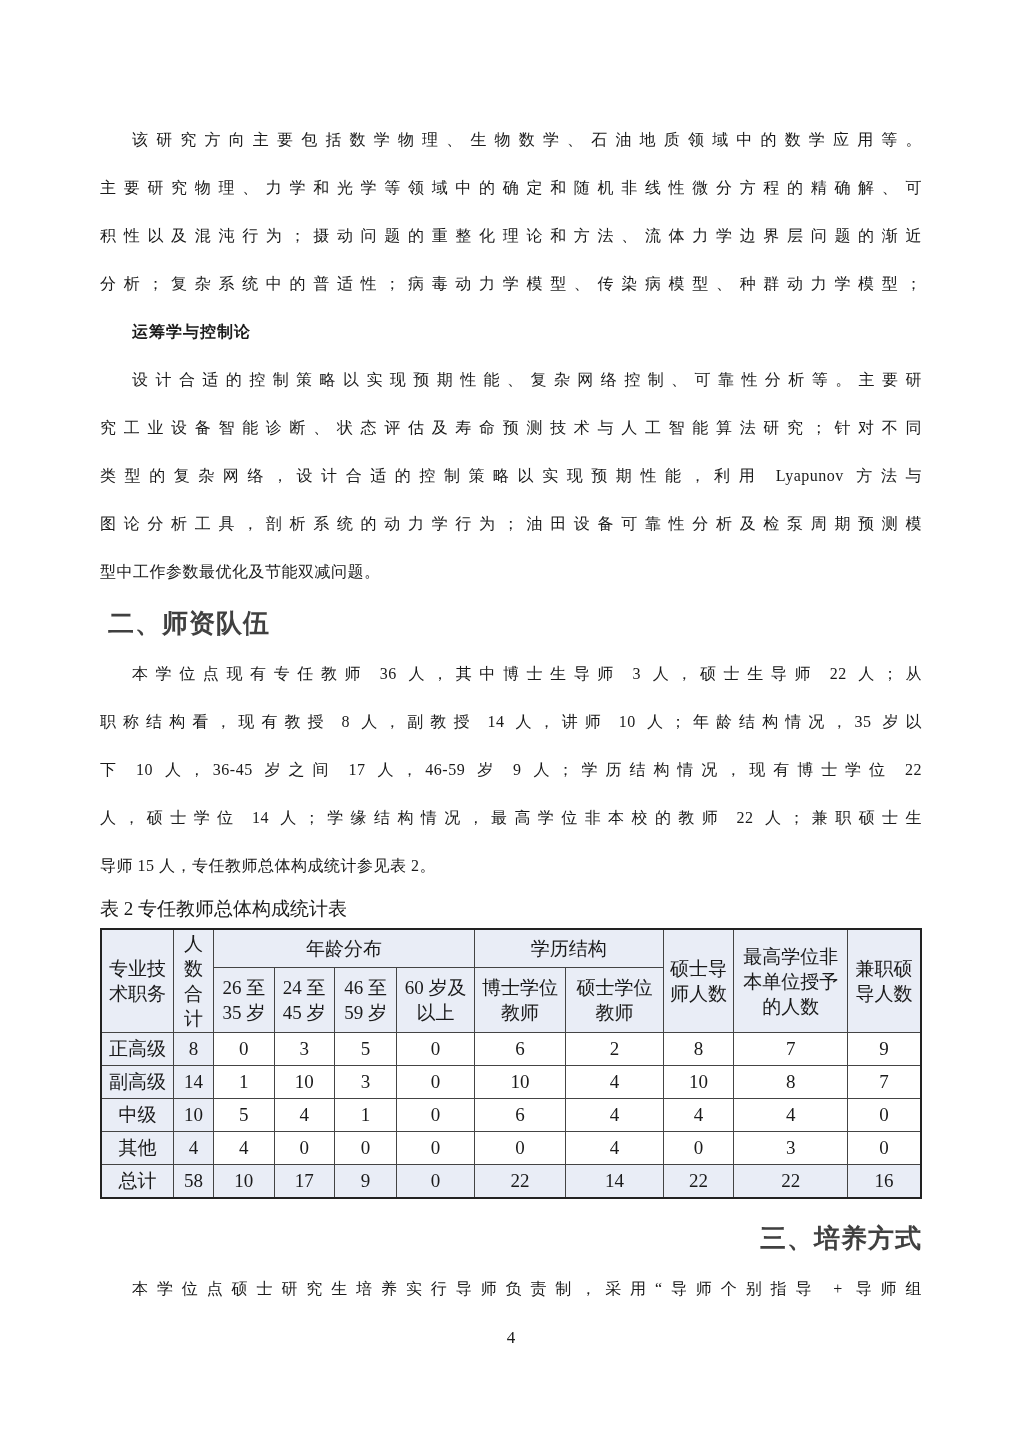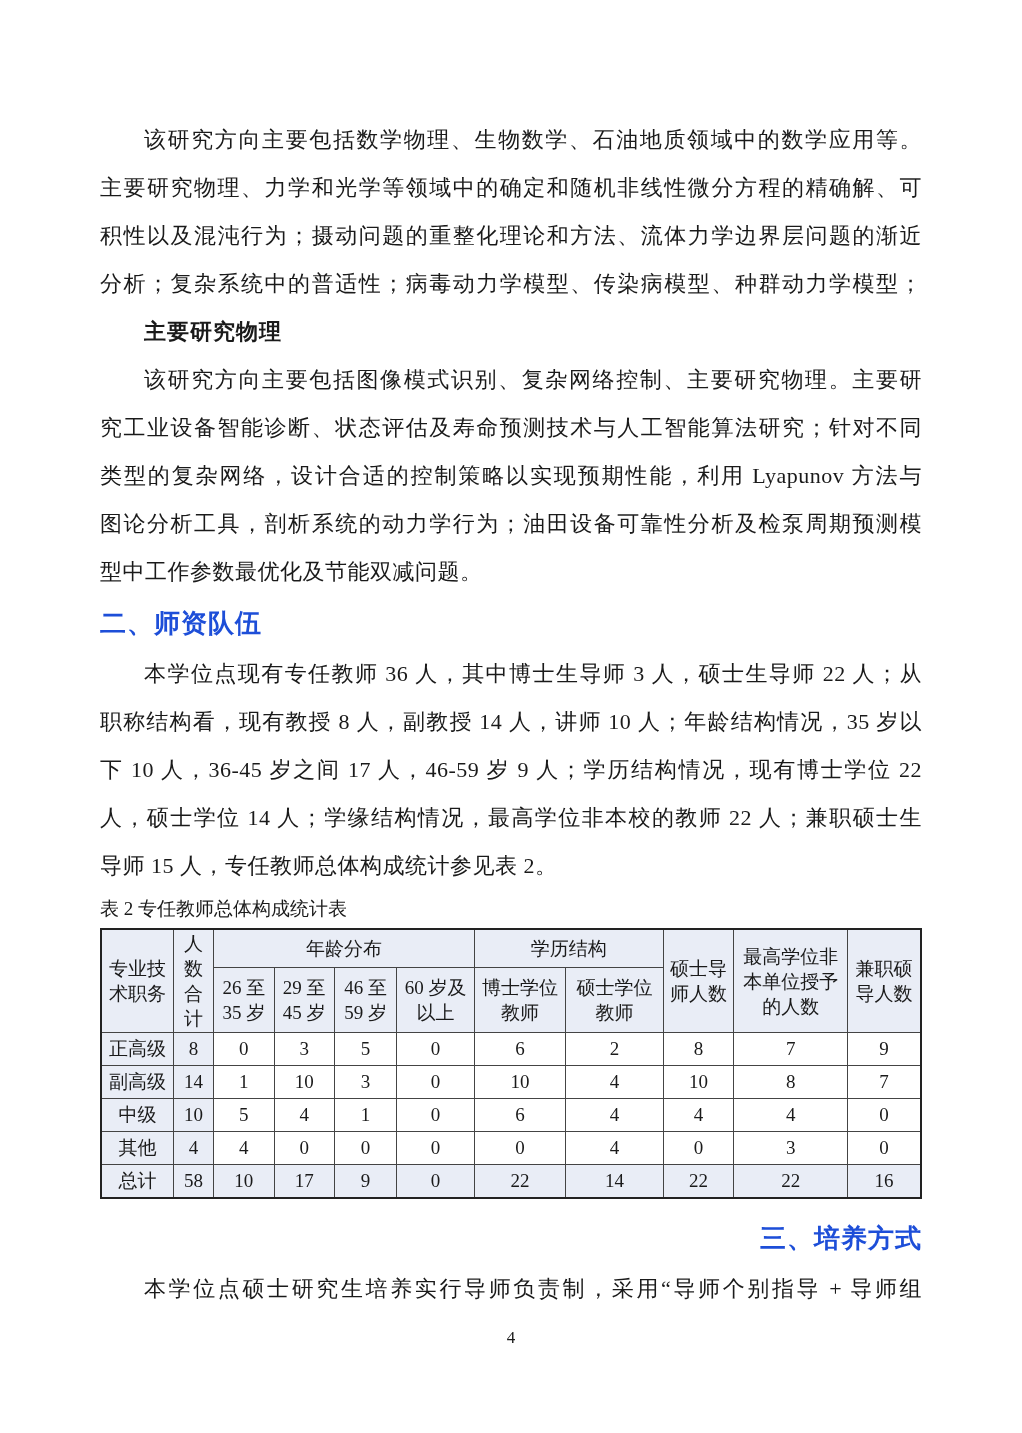--- a/index.html
+++ b/index.html
@@ -16,35 +16,35 @@
     color:var(--text);
     overflow:hidden;
   }
   .page{
     width:1022px;height:1433px;
     padding:116px 100px 0 100px;
     position:relative;
   }
   
   .pline{
-    font-size:22px;
+    font-size:16px;
     line-height:48px;
     text-align:justify;
     text-align-last:justify;
     letter-spacing:0.5px;
     white-space:normal;
   }
   .pline.lastline{text-align-last:left;}
   .pline.indent{text-indent:2em;}
   .pline.bold{font-weight:700;font-family:"Liberation Sans","DejaVu Sans",sans-serif;letter-spacing:1px;}
   h2.sec{
     font-family:"Liberation Sans","DejaVu Sans",sans-serif;
-    font-size:26px;font-weight:700;color:#1d4ed8;
+    font-size:26px;font-weight:700;color:#404040;
     line-height:34px;
-    margin:10px 0 10px 0;
+    margin:10px 0 10px 8px;
     letter-spacing:1px;
   }
   h2.sec3{margin-top:22px;text-align:right;}
   .caption{
     font-size:19px;line-height:26px;
     margin:6px 0 6px 0;
   }
   table.stat{
     width:100%;
     border-collapse:collapse;
@@ -84,24 +84,24 @@
 
 <div class="page">
 
   <div>
     <div class="pline indent">该研究方向主要包括数学物理、生物数学、石油地质领域中的数学应用等。</div>
     <div class="pline">主要研究物理、力学和光学等领域中的确定和随机非线性微分方程的精确解、可</div>
     <div class="pline">积性以及混沌行为；摄动问题的重整化理论和方法、流体力学边界层问题的渐近</div>
     <div class="pline">分析；复杂系统中的普适性；病毒动力学模型、传染病模型、种群动力学模型；</div>
   </div>
 
-  <div class="pline bold indent lastline">主要研究物理</div>
-
-  <div>
-    <div class="pline indent">该研究方向主要包括图像模式识别、复杂网络控制、主要研究物理。主要研</div>
+  <div class="pline bold indent lastline">运筹学与控制论</div>
+
+  <div>
+    <div class="pline indent">设计合适的控制策略以实现预期性能、复杂网络控制、可靠性分析等。主要研</div>
     <div class="pline">究工业设备智能诊断、状态评估及寿命预测技术与人工智能算法研究；针对不同</div>
     <div class="pline">类型的复杂网络，设计合适的控制策略以实现预期性能，利用 Lyapunov 方法与</div>
     <div class="pline">图论分析工具，剖析系统的动力学行为；油田设备可靠性分析及检泵周期预测模</div>
     <div class="pline lastline">型中工作参数最优化及节能双减问题。</div>
   </div>
 
   <h2 class="sec">二、师资队伍</h2>
 
   <div>
     <div class="pline indent">本学位点现有专任教师 36 人，其中博士生导师 3 人，硕士生导师 22 人；从</div>
@@ -141,21 +141,21 @@
 师人数</th>
         <th rowspan="2">最高学位非
 本单位授予
 的人数</th>
         <th rowspan="2">兼职硕
 导人数</th>
       </tr>
       <tr class="hr2">
         <th>26 至
 35 岁</th>
-        <th>29 至
+        <th>24 至
 45 岁</th>
         <th>46 至
 59 岁</th>
         <th>60 岁及
 以上</th>
         <th>博士学位
 教师</th>
         <th>硕士学位
 教师</th>
       </tr>

